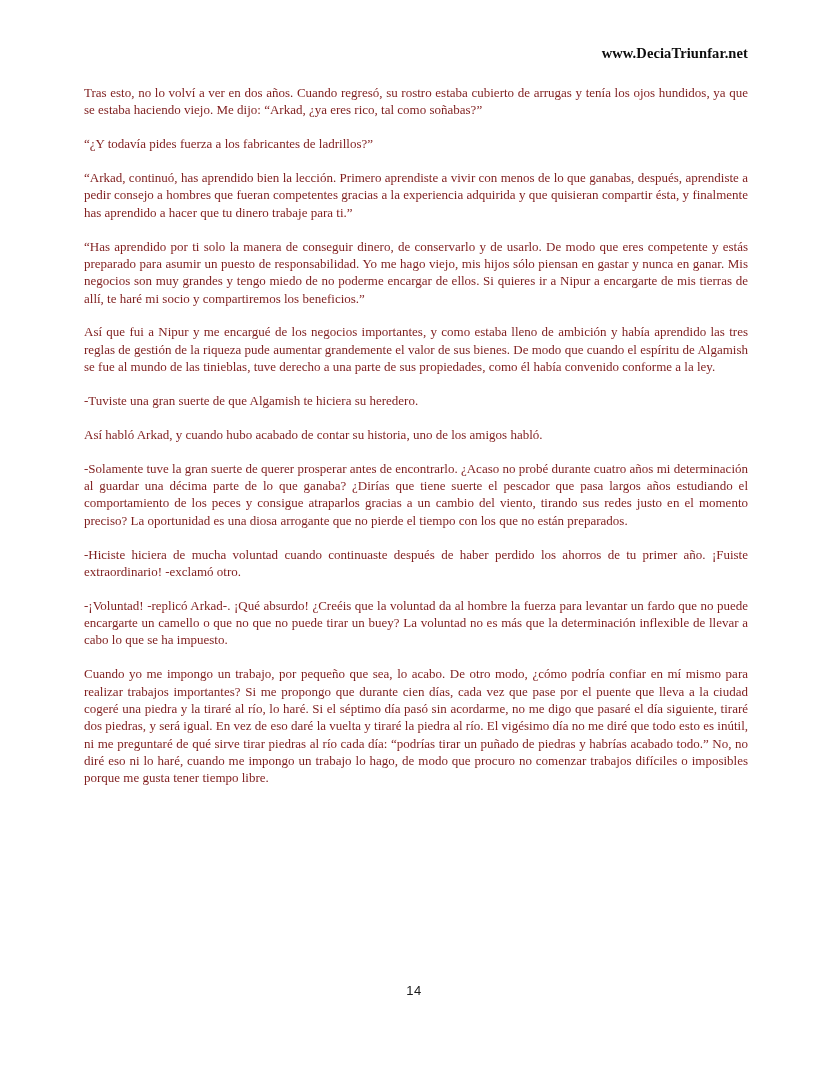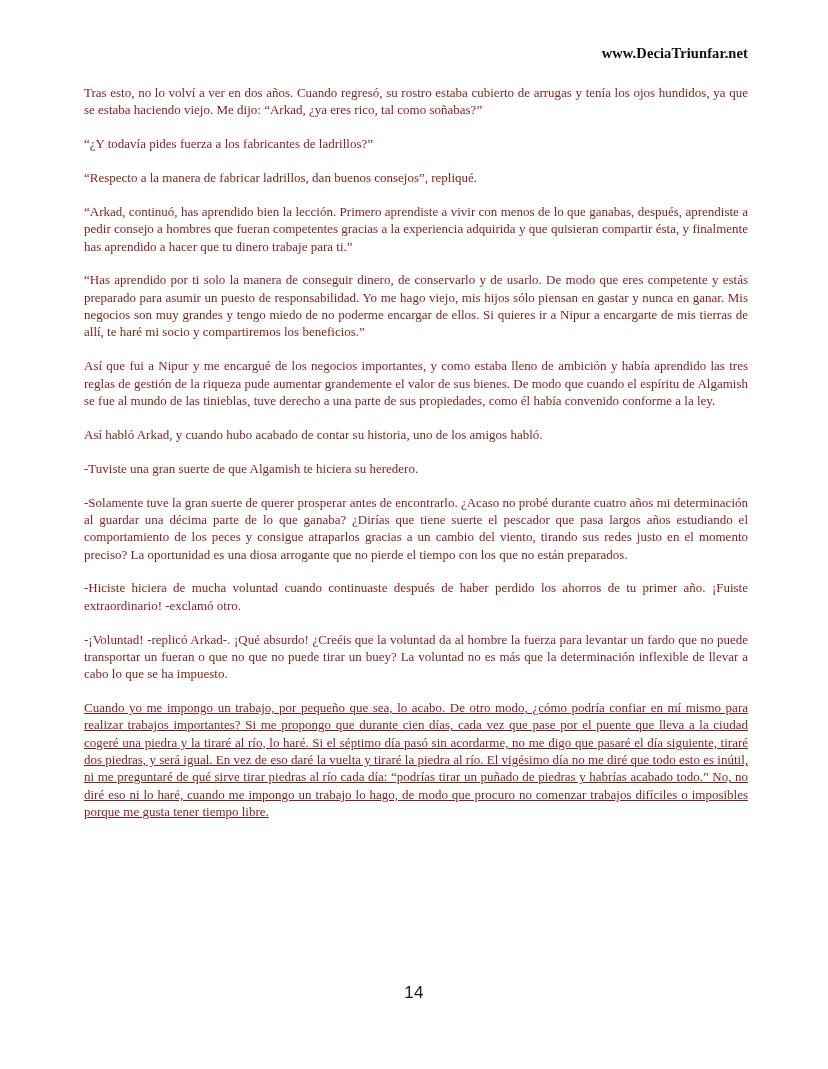--- a/index.html
+++ b/index.html
@@ -56,56 +56,54 @@
     text-align: justify;
     text-justify: inter-word;
     color: #7f1d1d;
     hyphens: none;
     -webkit-hyphens: none;
   }
 
   
   .para:last-child {
     margin-bottom: 12px;
-    text-decoration: underline;
   }
 
   
 
   
   .page-number {
     position: absolute;
     top: 983px;
     left: 0;
     width: 828px;
     text-align: center;
     font-family: "Liberation Sans", "DejaVu Sans", sans-serif;
-    font-size: 17px;
+    font-size: 13px;
     color: #1a1a1a;
     letter-spacing: 0.4px;
   }
 </style>
 </head>
 <body>
 
 <div class="page">
 
   <div class="page-header">www.DeciaTriunfar.net</div>
 
   <div class="content">
     <p class="para">Tras esto, no lo volví a ver en dos años. Cuando regresó, su rostro estaba cubierto de arrugas y tenía los ojos hundidos, ya que se estaba haciendo viejo. Me dijo: “Arkad, ¿ya eres rico, tal como soñabas?”</p>
     <p class="para">“¿Y todavía pides fuerza a los fabricantes de ladrillos?”</p>
-    <p class="para">“Respecto a la manera de fabricar ladrillos, dan buenos consejos”, repliqué.</p>
     <p class="para">“Arkad, continuó, has aprendido bien la lección. Primero aprendiste a vivir con menos de lo que ganabas, después, aprendiste a pedir consejo a hombres que fueran competentes gracias a la experiencia adquirida y que quisieran compartir ésta, y finalmente has aprendido a hacer que tu dinero trabaje para ti.”</p>
     <p class="para">“Has aprendido por ti solo la manera de conseguir dinero, de conservarlo y de usarlo. De modo que eres competente y estás preparado para asumir un puesto de responsabilidad. Yo me hago viejo, mis hijos sólo piensan en gastar y nunca en ganar. Mis negocios son muy grandes y tengo miedo de no poderme encargar de ellos. Si quieres ir a Nipur a encargarte de mis tierras de allí, te haré mi socio y compartiremos los beneficios.”</p>
     <p class="para">Así que fui a Nipur y me encargué de los negocios importantes, y como estaba lleno de ambición y había aprendido las tres reglas de gestión de la riqueza pude aumentar grandemente el valor de sus bienes. De modo que cuando el espíritu de Algamish se fue al mundo de las tinieblas, tuve derecho a una parte de sus propiedades, como él había convenido conforme a la ley.</p>
+    <p class="para">-Tuviste una gran suerte de que Algamish te hiciera su heredero.</p>
     <p class="para">Así habló Arkad, y cuando hubo acabado de contar su historia, uno de los amigos habló.</p>
-    <p class="para">-Tuviste una gran suerte de que Algamish te hiciera su heredero.</p>
     <p class="para">-Solamente tuve la gran suerte de querer prosperar antes de encontrarlo. ¿Acaso no probé durante cuatro años mi determinación al guardar una décima parte de lo que ganaba? ¿Dirías que tiene suerte el pescador que pasa largos años estudiando el comportamiento de los peces y consigue atraparlos gracias a un cambio del viento, tirando sus redes justo en el momento preciso? La oportunidad es una diosa arrogante que no pierde el tiempo con los que no están preparados.</p>
     <p class="para">-Hiciste hiciera de mucha voluntad cuando continuaste después de haber perdido los ahorros de tu primer año. ¡Fuiste extraordinario! -exclamó otro.</p>
-    <p class="para">-¡Voluntad! -replicó Arkad-. ¡Qué absurdo! ¿Creéis que la voluntad da al hombre la fuerza para levantar un fardo que no puede transportar un fueran o que no que no puede tirar un buey? La voluntad no es más que la determinación inflexible de llevar a cabo lo que se ha impuesto.</p>
+    <p class="para">-¡Voluntad! -replicó Arkad-. ¡Qué absurdo! ¿Creéis que la voluntad da al hombre la fuerza para levantar un fardo que no puede encargarte un camello o que no que no puede tirar un buey? La voluntad no es más que la determinación inflexible de llevar a cabo lo que se ha impuesto.</p>
     <p class="para">Cuando yo me impongo un trabajo, por pequeño que sea, lo acabo. De otro modo, ¿cómo podría confiar en mí mismo para realizar trabajos importantes? Si me propongo que durante cien días, cada vez que pase por el puente que lleva a la ciudad cogeré una piedra y la tiraré al río, lo haré. Si el séptimo día pasó sin acordarme, no me digo que pasaré el día siguiente, tiraré dos piedras, y será igual. En vez de eso daré la vuelta y tiraré la piedra al río. El vigésimo día no me diré que todo esto es inútil, ni me preguntaré de qué sirve tirar piedras al río cada día: “podrías tirar un puñado de piedras y habrías acabado todo.” No, no diré eso ni lo haré, cuando me impongo un trabajo lo hago, de modo que procuro no comenzar trabajos difíciles o imposibles porque me gusta tener tiempo libre.</p>
 
   </div>
 
   <div class="page-number">14</div>
 
 </div>
 
 </body></html>

